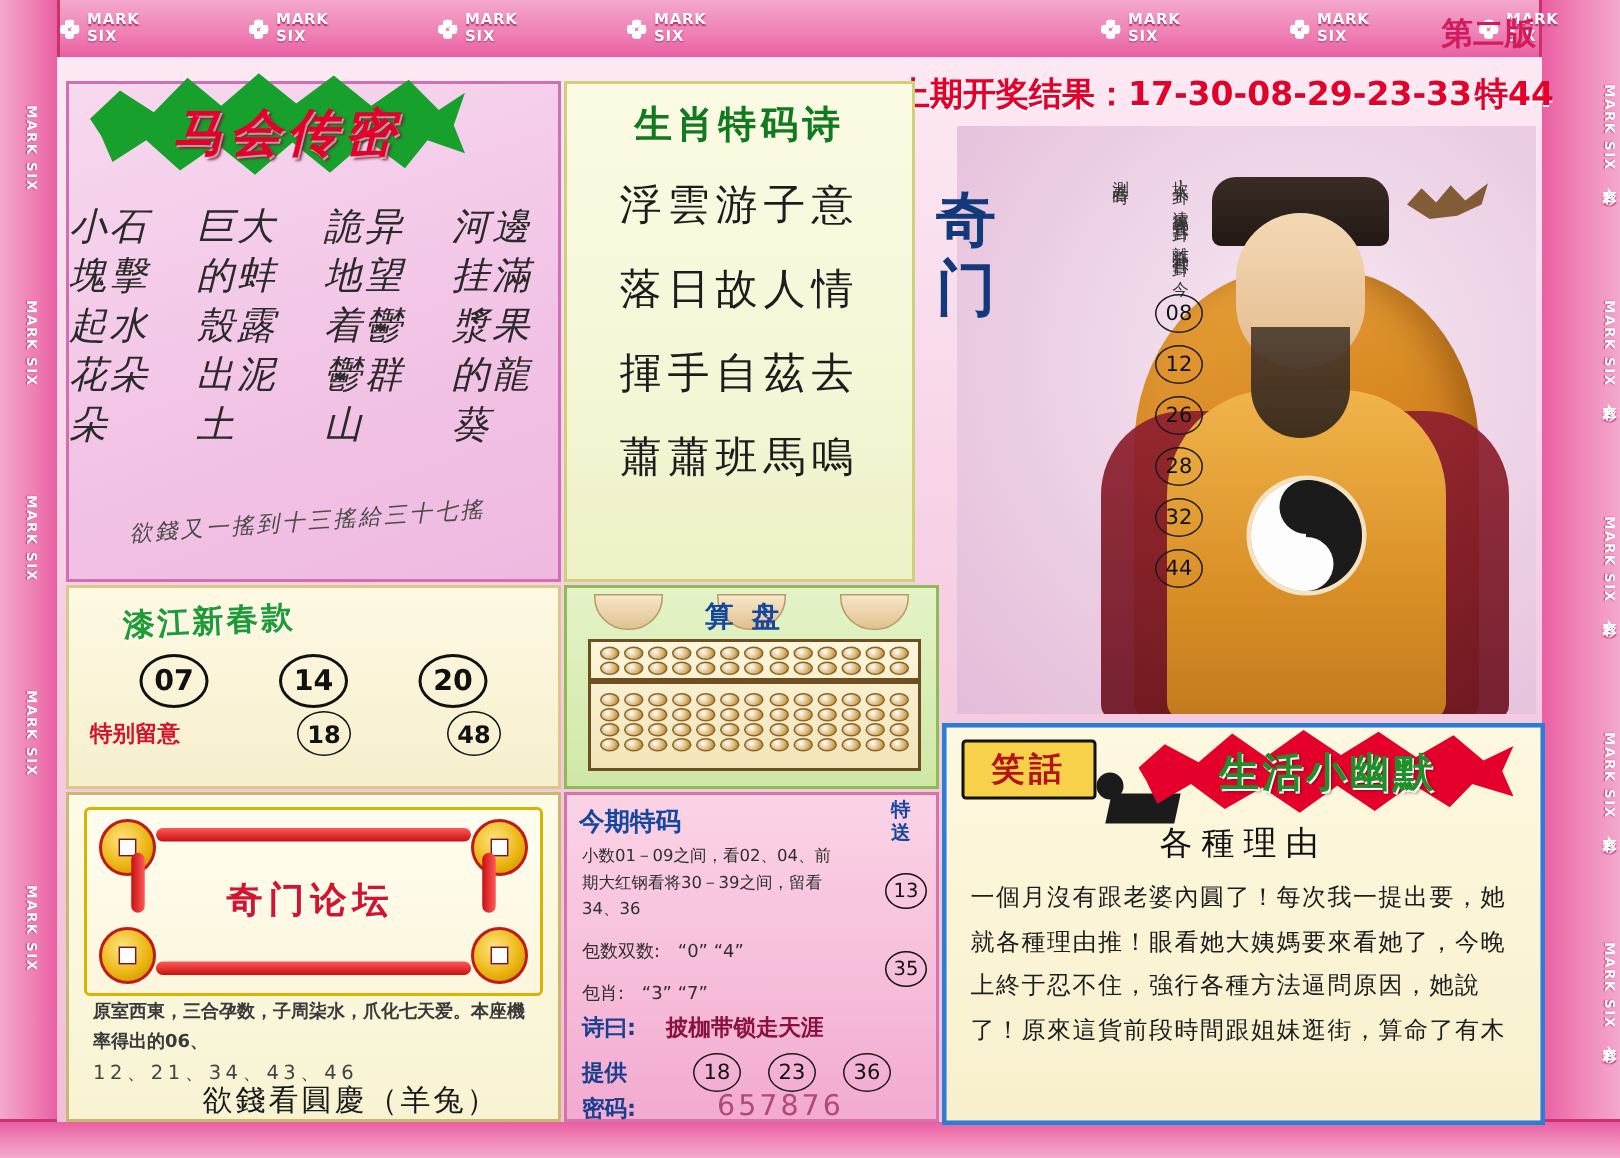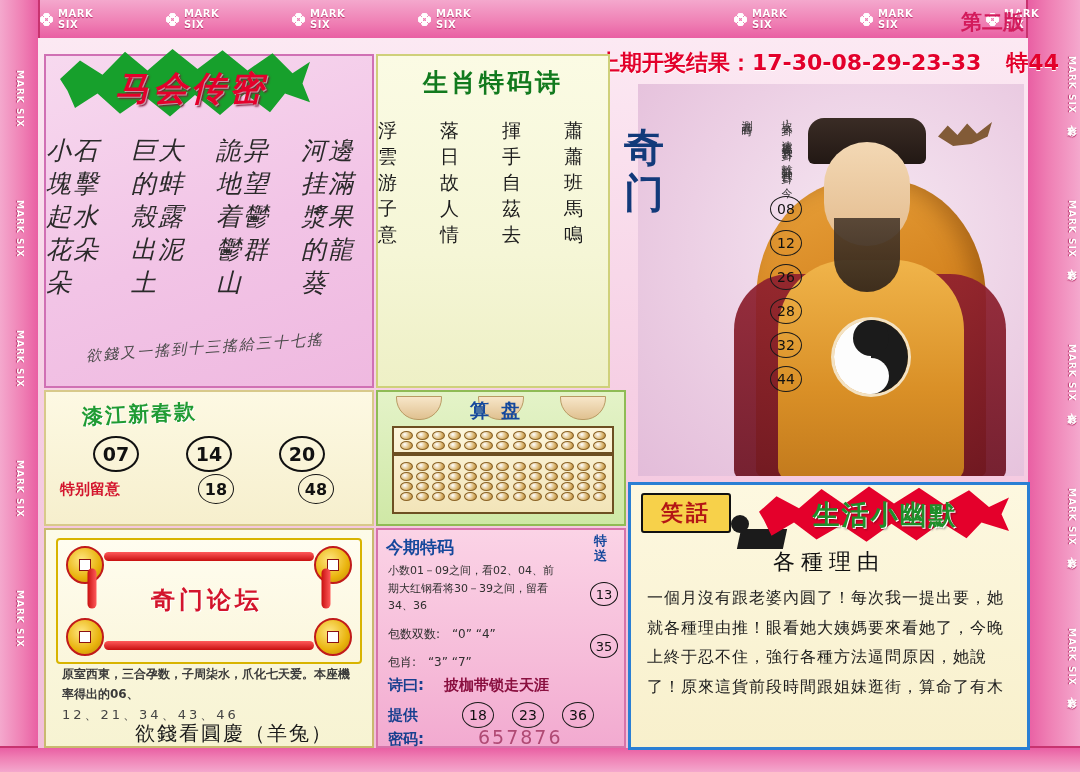--- a/index.html
+++ b/index.html
@@ -79,21 +79,21 @@
     position:absolute;left:38px;top:38px;width:990px;height:710px;
     background:linear-gradient(180deg,#fce9f3 0%,#f6cfe4 50%,#f2bed9 100%);
   }
   
   .result-banner{
     position:absolute;left:560px;top:10px;
     color:#e3002b;font-size:22px;font-weight:bold;
     text-shadow:0 1px 0 #fff;
     white-space:nowrap;
   }
-  .result-banner .special{margin-left:25px;}
+  .result-banner .special{margin-left:2px;}
   
   .p-mahui{
     position:absolute;left:6px;top:16px;width:326px;height:330px;
     background:linear-gradient(160deg,#f7d9ef,#f2c4e6 55%,#efb9e0);
     border:2px solid #d070b4;
     font-style:italic;
   }
   .starburst{
     position:absolute;left:14px;top:-10px;width:250px;height:72px;
     background:#17a02c;
@@ -126,22 +126,22 @@
     position:absolute;left:338px;top:16px;width:230px;height:330px;
     background:linear-gradient(180deg,#fbfbe4,#f5f6d6 60%,#eef0c6);
     border:2px solid #cfd07a;
   }
   .sx-title{
     position:absolute;left:0;top:10px;width:230px;text-align:center;
     color:#127a1e;font-size:25px;font-weight:bold;letter-spacing:3px;
   }
   .sx-lines{
     position:absolute;left:0;top:62px;width:230px;
-    display:flex;flex-direction:row;gap:18px;align-items:center;
-    color:#1d1d1d;font-size:19px;
+    display:flex;flex-direction:column;gap:18px;align-items:center;
+    color:#1d1d1d;font-size:28px;
     font-family:"DejaVu Serif","Liberation Serif",serif;letter-spacing:4px;
   }
   
   .qimen-big{
     position:absolute;left:576px;top:86px;width:60px;
     color:#123a7a;font-size:40px;font-weight:bold;line-height:1.15;
     text-align:center;
   }
   
   .numcol{

